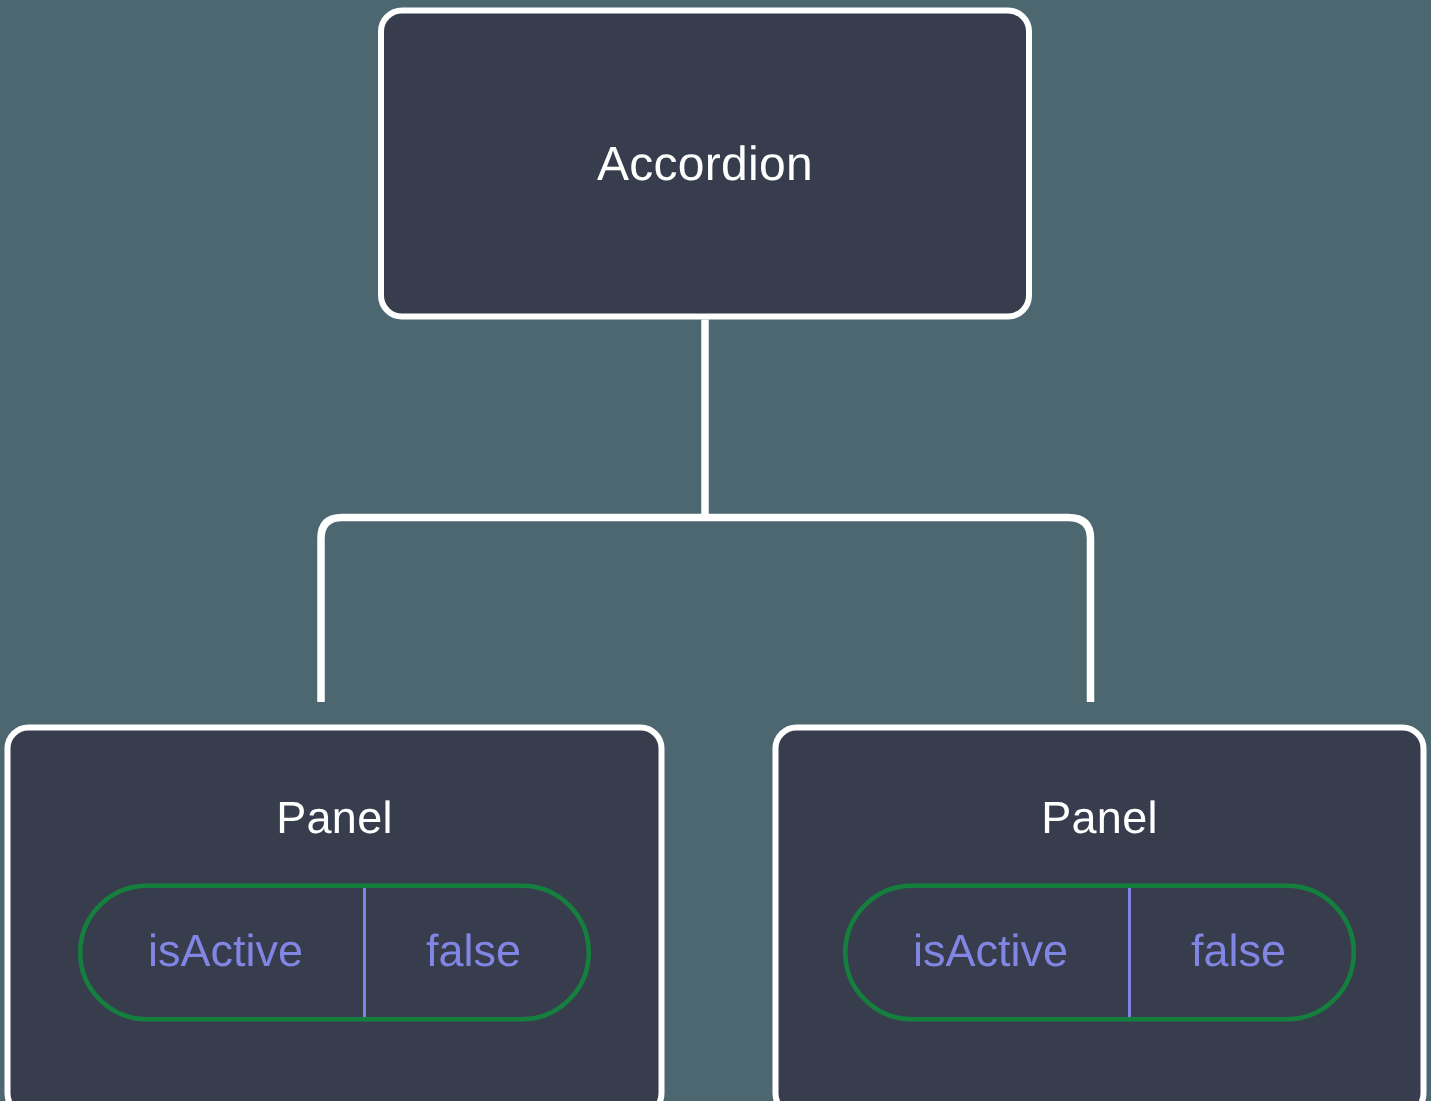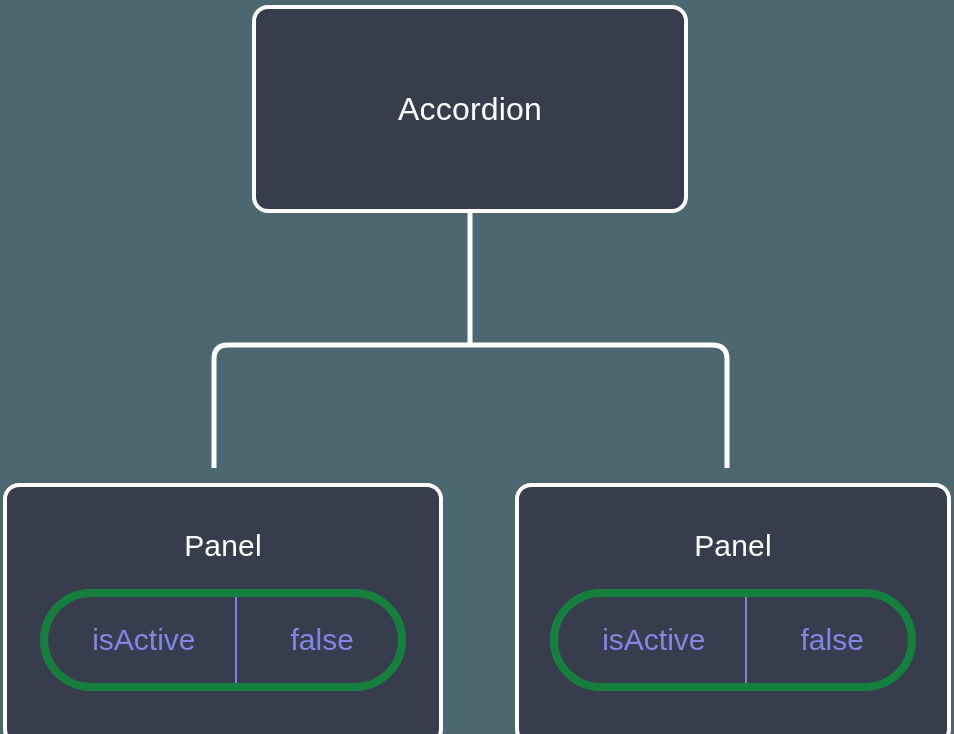--- a/index.html
+++ b/index.html
@@ -79,21 +79,21 @@
 
   .node-child .node-title {
     font-size: 30px;
   }
 
   
   .prop-pill {
     margin-top: 28px;
     display: flex;
     align-items: stretch;
-    border: 8px solid #15803d;
+    border: 3px solid #15803d;
     border-radius: 999px;
     background: transparent;
     height: 86px;
     overflow: hidden;
   }
 
   .prop-key,
   .prop-value {
     display: flex;
     align-items: center;
@@ -102,21 +102,21 @@
     font-size: 30px;
     line-height: 1;
     white-space: nowrap;
   }
 
   .prop-key {
     padding: 0 40px 0 44px;
   }
 
   .prop-value {
-    padding: 0 44px 0 53px;
+    padding: 0 44px 0 40px;
     border-left: 2px solid #7f84e2;
   }
 </style>
 </head>
 <body>
 
 <div id="diagram">
 
   <svg id="connectors" viewBox="0 0 954 734" xmlns="http://www.w3.org/2000/svg">
 

